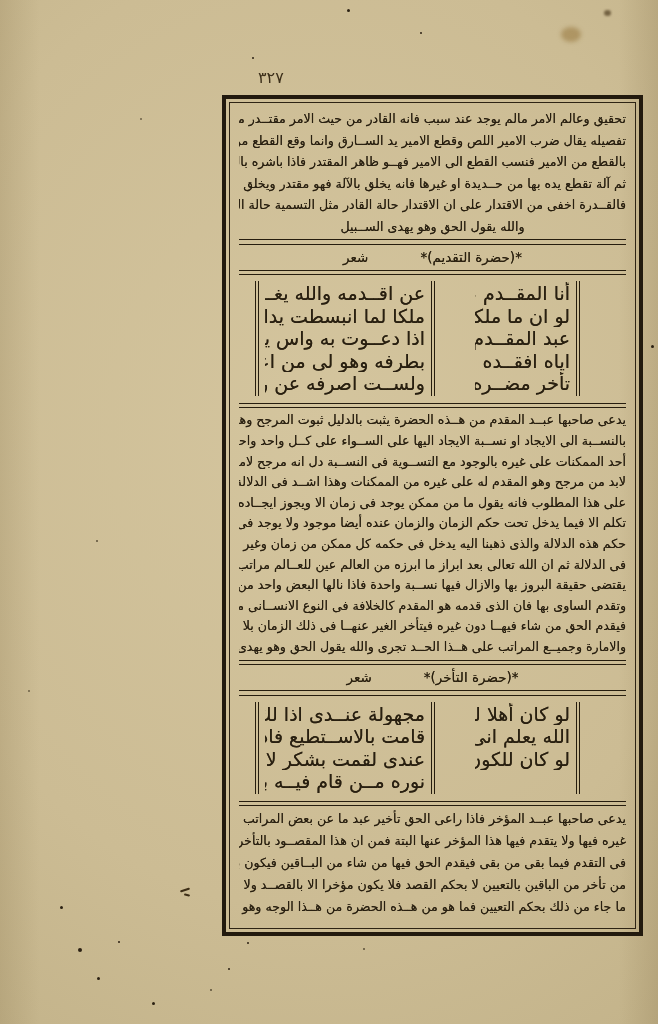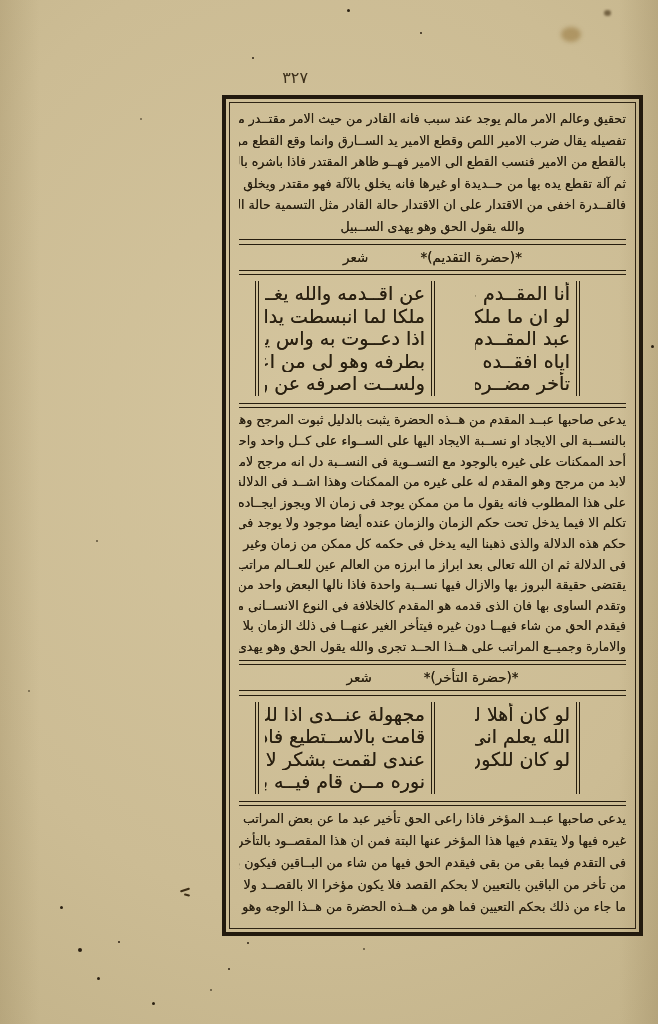--- a/index.html
+++ b/index.html
@@ -11,22 +11,22 @@
   .paper{
     position:absolute;inset:0;
     background:
       radial-gradient(ellipse 120% 90% at 48% 42%, #d4c59e 0%, #ccbc94 52%, #bcac82 100%);
   }
   .paper::after{
     content:"";position:absolute;inset:0;
     background:linear-gradient(90deg, rgba(120,100,60,.18) 0%, rgba(0,0,0,0) 6%, rgba(0,0,0,0) 94%, rgba(120,100,60,.20) 100%);
   }
   .page-number{
-    position:absolute;top:68px;left:238px;width:70px;
-    text-align:right;font-size:16px;color:#3c2f1a;letter-spacing:2px;
+    position:absolute;top:68px;left:258px;width:70px;
+    text-align:left;font-size:16px;color:#3c2f1a;letter-spacing:2px;
   }
   .text-block{
     position:absolute;left:222px;top:95px;width:421px;height:841px;
     border:4px solid #221a0e;box-sizing:border-box;
   }
   .inner-frame{
     position:absolute;inset:3px;border:1.5px solid #2e2414;
     padding:5px 9px 3px 9px;box-sizing:border-box;
     display:flex;flex-direction:column;direction:rtl;overflow:hidden;
     color:#281f10;

